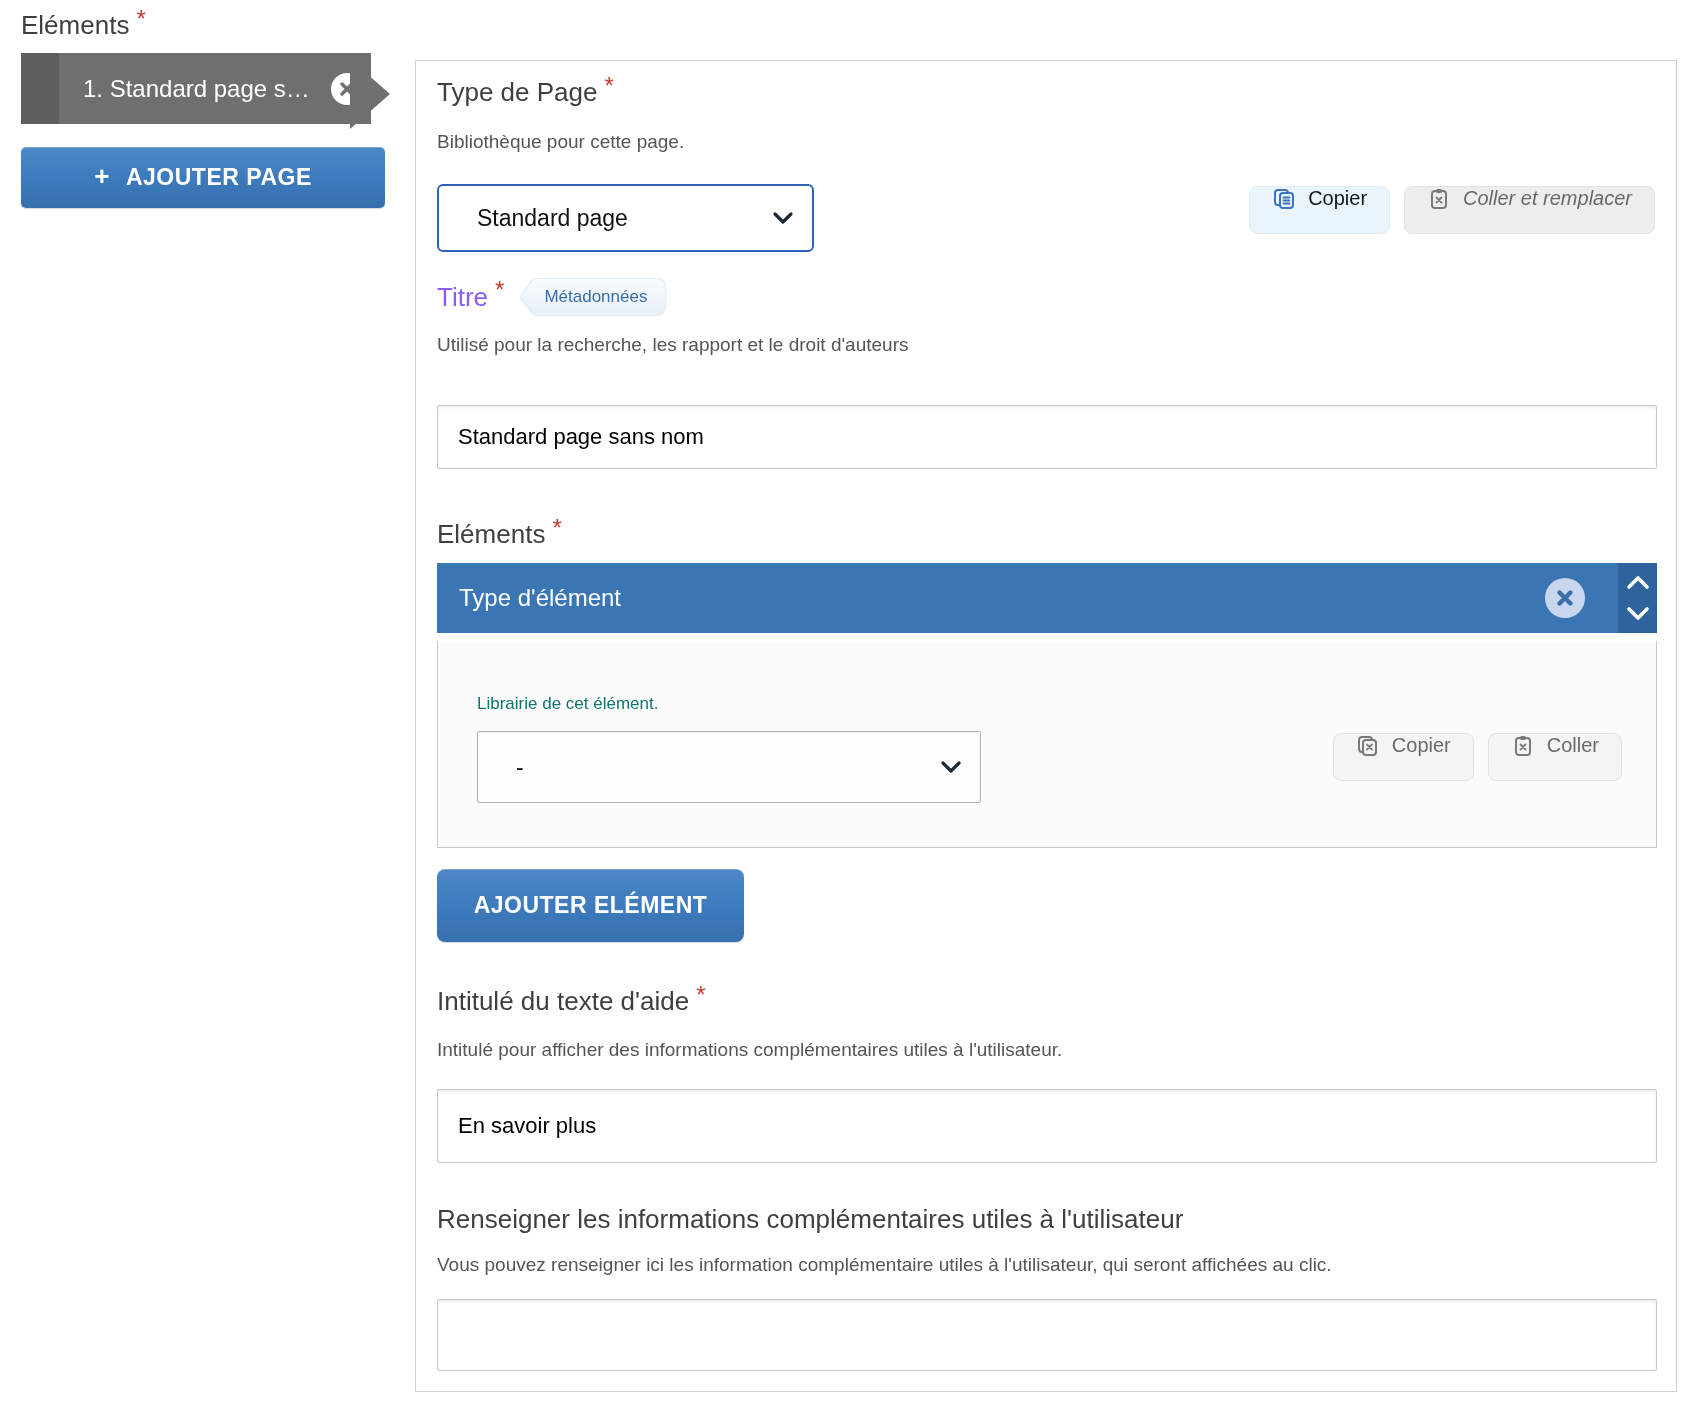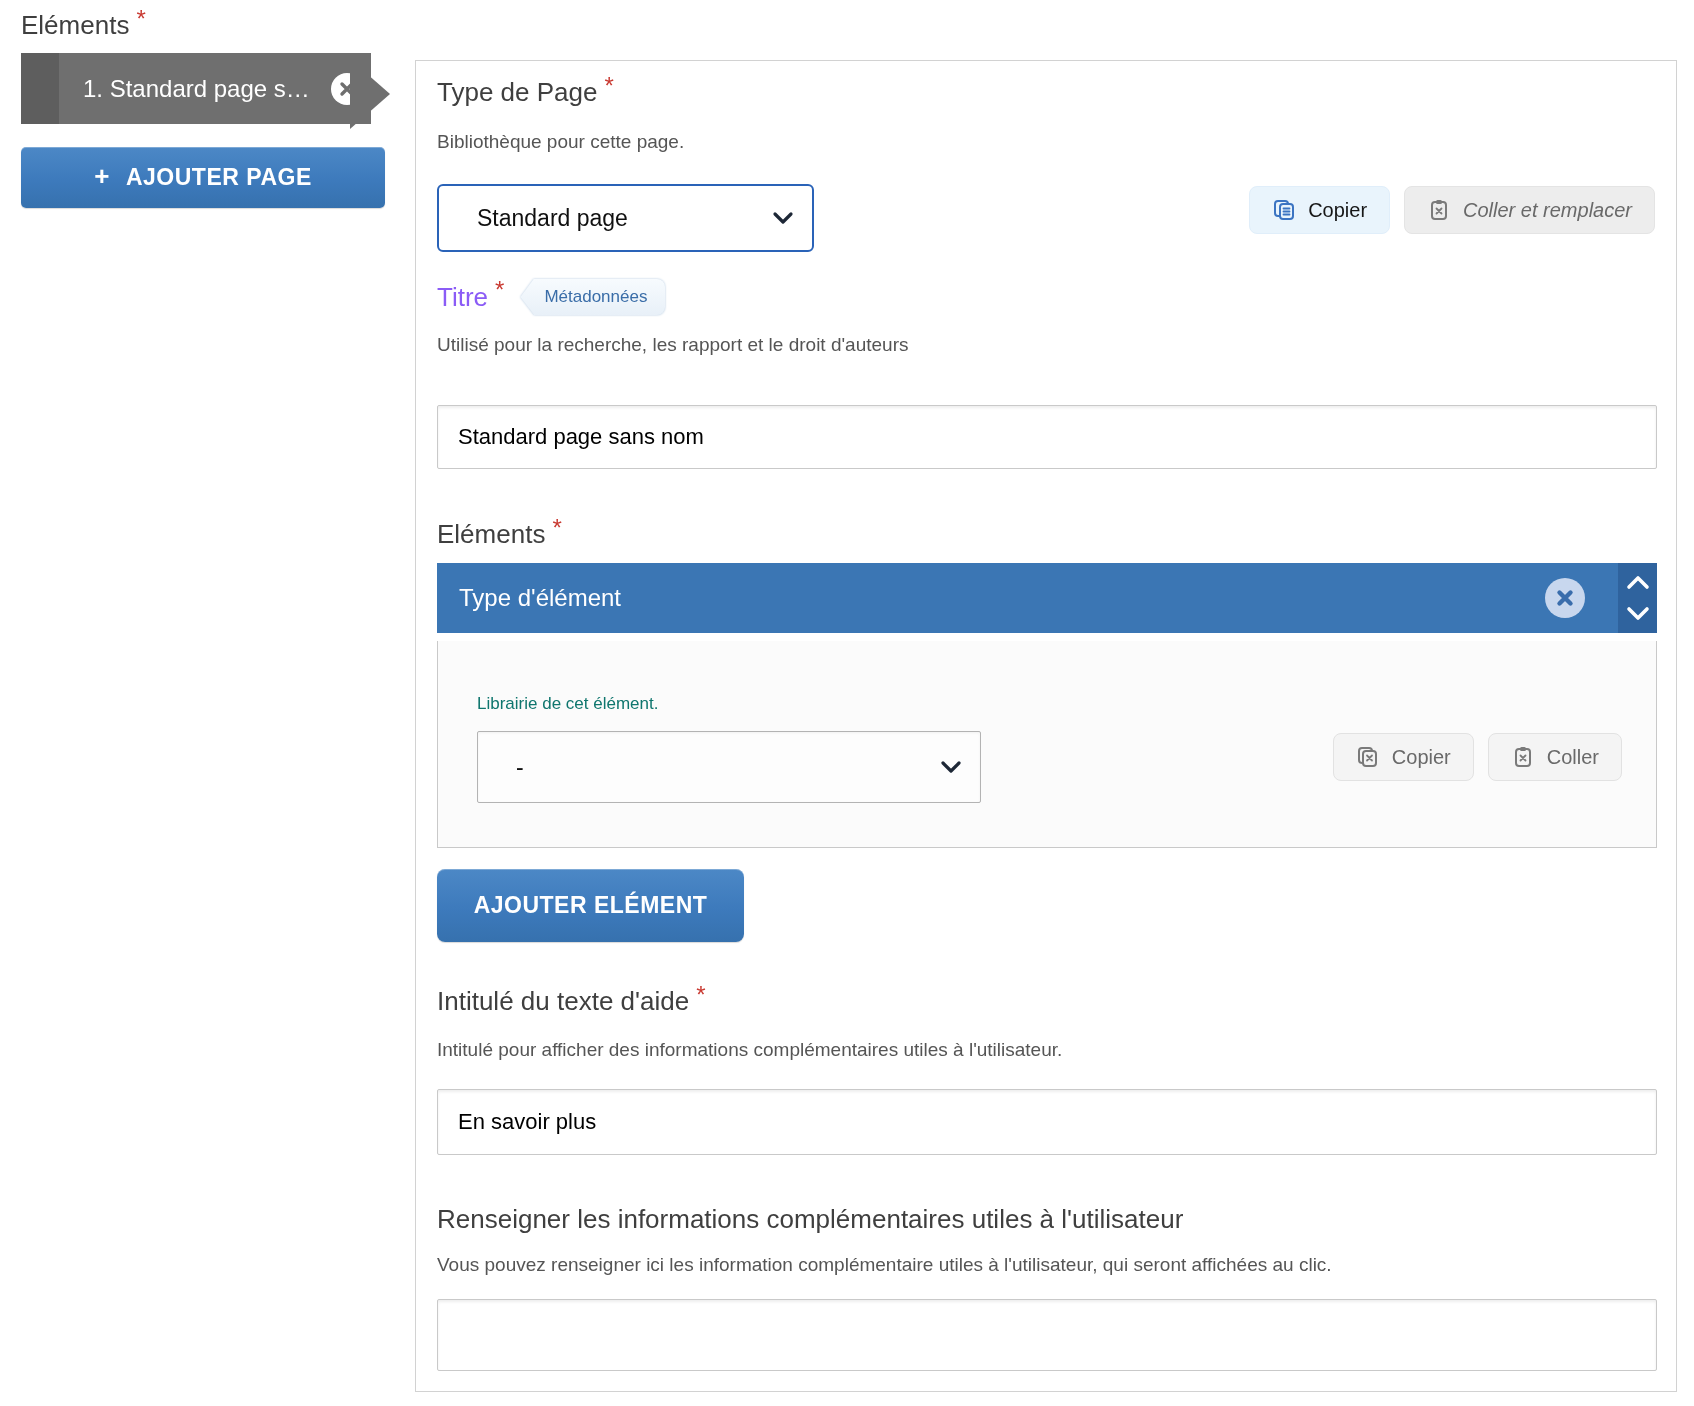--- a/index.html
+++ b/index.html
@@ -54,31 +54,31 @@
   .select .chev { flex:0 0 auto; margin-right:18px; display:flex; }
   .select-page { left:21px; top:123px; width:377px; height:68px; border:2px solid #2a63b8; border-radius:6px; }
   .select-lib  { left:39px; top:90px; width:504px; height:72px; border:1px solid #b3b3b3; border-radius:2px;
                  background:#fdfdfd; box-shadow:inset 0 1px 3px rgba(0,0,0,.05); }
 
   
   .btn-row { position:absolute; display:flex; gap:14px; align-items:center; }
   .row-copy1 { top:125px; right:21px; }
   .row-copy2 { top:92px; right:34px; }
   .chip { height:48px; border-radius:8px; border:1px solid transparent; cursor:pointer;
-          display:flex; align-items:center; gap:12px; padding:0 22px; font-family:inherit; font-size:20px; }
+          display:flex; align-items:flex-start; gap:12px; padding:0 22px; font-family:inherit; font-size:20px; }
   .chip-blue { background:#e9f4fc; color:#171717; border-color:#e0eefa; }
   .chip-gray { background:#ededed; color:#696969; border-color:#e4e4e4;font-style:italic; }
   .chip-light { background:#f4f4f4; color:#696969; border-color:#e2e2e2; }
 
   
   .text-input { position:absolute; left:21px; width:1220px; border:1px solid #c9c9c9; border-radius:2px;
                 background:#fff; box-shadow:inset 0 2px 3px rgba(0,0,0,.07);
                 font-family:inherit; font-size:22px; color:#000; padding:0 20px; }
   .input-titre { top:344px; height:64px; }
-  .input-aide  { top:1028px; height:66px; }
+  .input-aide  { top:1028px; height:74px; }
   .input-infos { top:1238px; height:72px; }
 
   
   .badge-wrap { margin-left:16px; filter:drop-shadow(0 0 1px #b3c9e0); }
   .badge { display:inline-block; background:linear-gradient(#f7fbfe,#e8f0f8);
            color:#3a6da8; font-size:17px; padding:8px 18px 8px 24px;
            clip-path:polygon(14px -1px, 101% -1px, 101% 101%, 14px 101%, 0 50%);
            border-radius:8px; }
 
   

